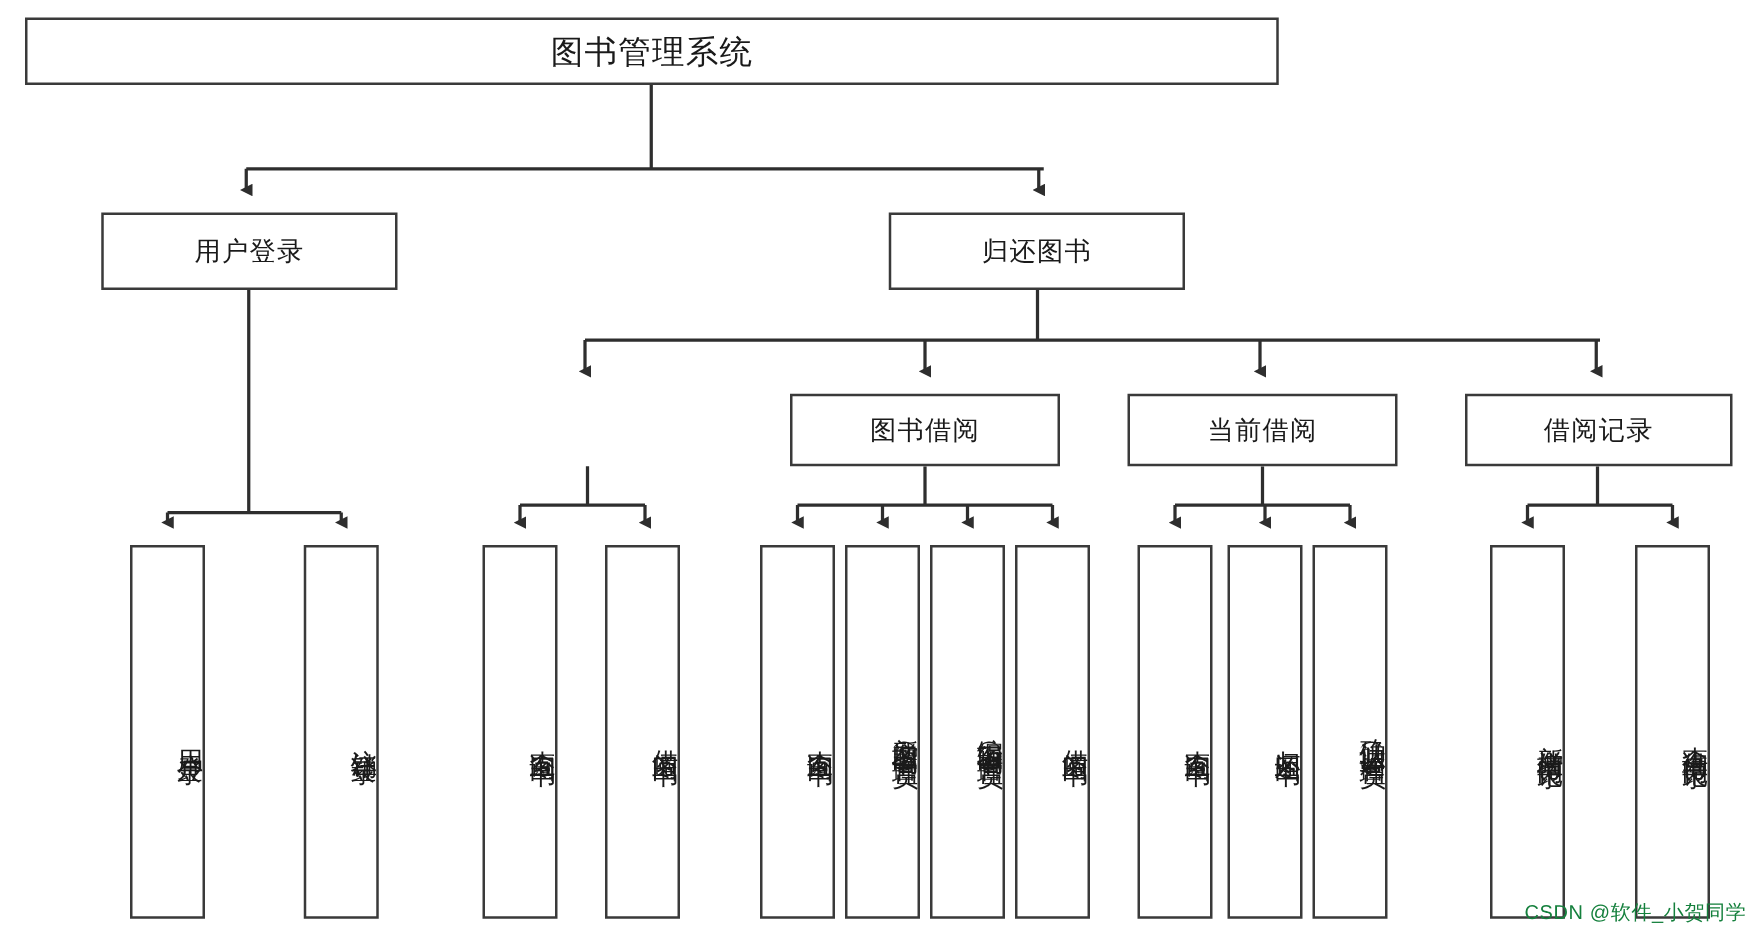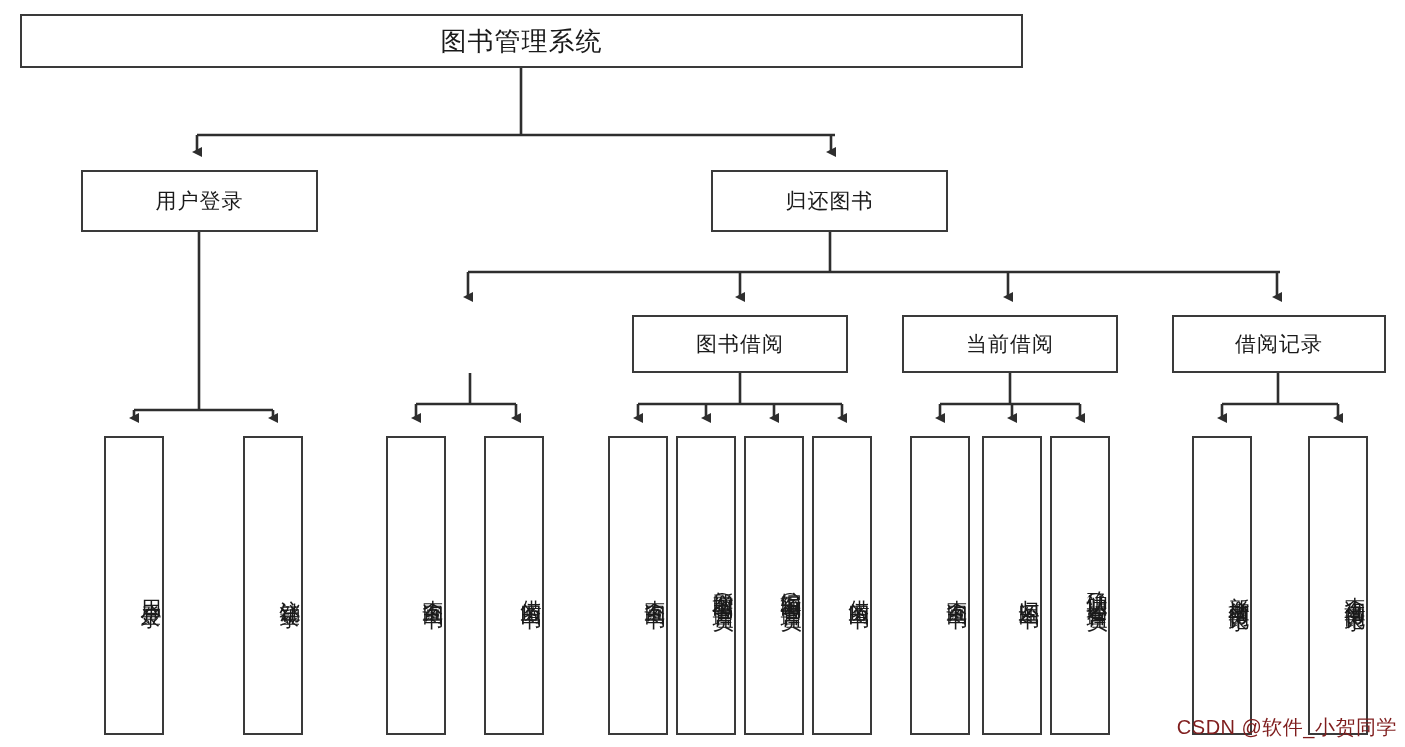--- a/index.html
+++ b/index.html
@@ -10,21 +10,21 @@
   svg.edges{position:absolute;left:0;top:0;width:1405px;height:747px;pointer-events:none;}
   .node{position:absolute;box-sizing:border-box;background:#ffffff;
         border:2px solid #3a3a3a;display:flex;align-items:center;justify-content:center;
         color:#1a1a1a;}
   .node.horiz{font-size:21px;letter-spacing:1px;}
   .node.vert{writing-mode:vertical-rl;text-orientation:upright;
              font-size:21px;letter-spacing:3px;line-height:1.05;
              align-items:flex-start;justify-content:center;padding-top:6px;}
   .node.vert.tall{padding-top:4px;}
   .node.root{font-size:26px;}
-  .watermark{position:absolute;right:8px;bottom:6px;font-size:20px;color:#7f1d1d;
+  .watermark{position:absolute;right:8px;bottom:6px;font-size:16px;color:#15803d;
              letter-spacing:0.5px;white-space:nowrap;}
 </style>
 </head>
 <body>
 
 <div id="stage">
 
   <svg class="edges" viewBox="0 0 1405 747">
     <defs>
       <marker id="arrow" markerWidth="10" markerHeight="10" refX="5" refY="5" orient="auto" markerUnits="userSpaceOnUse">

